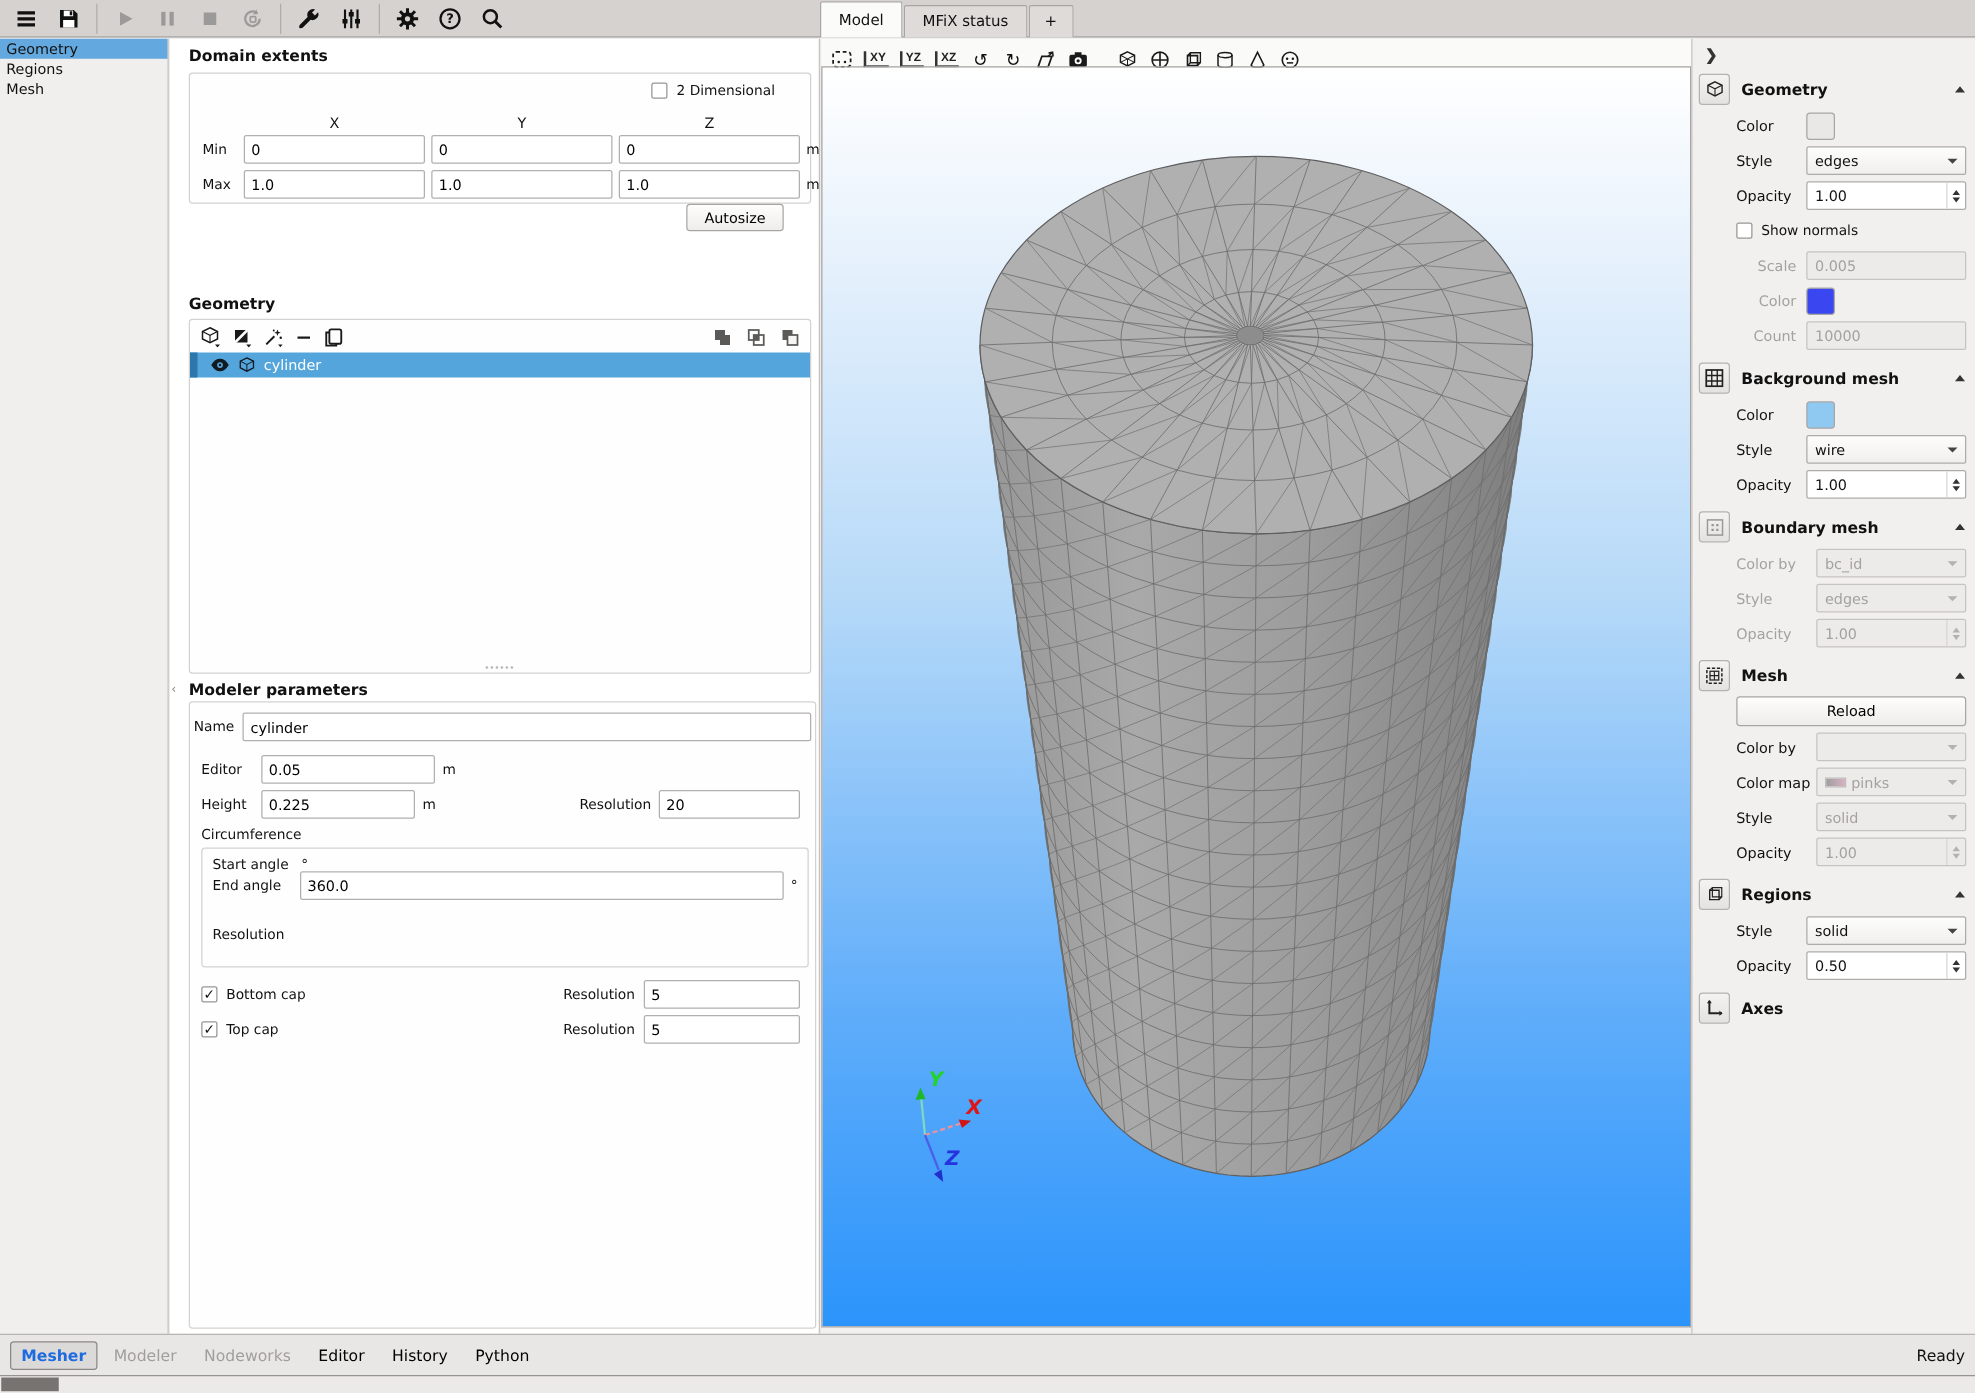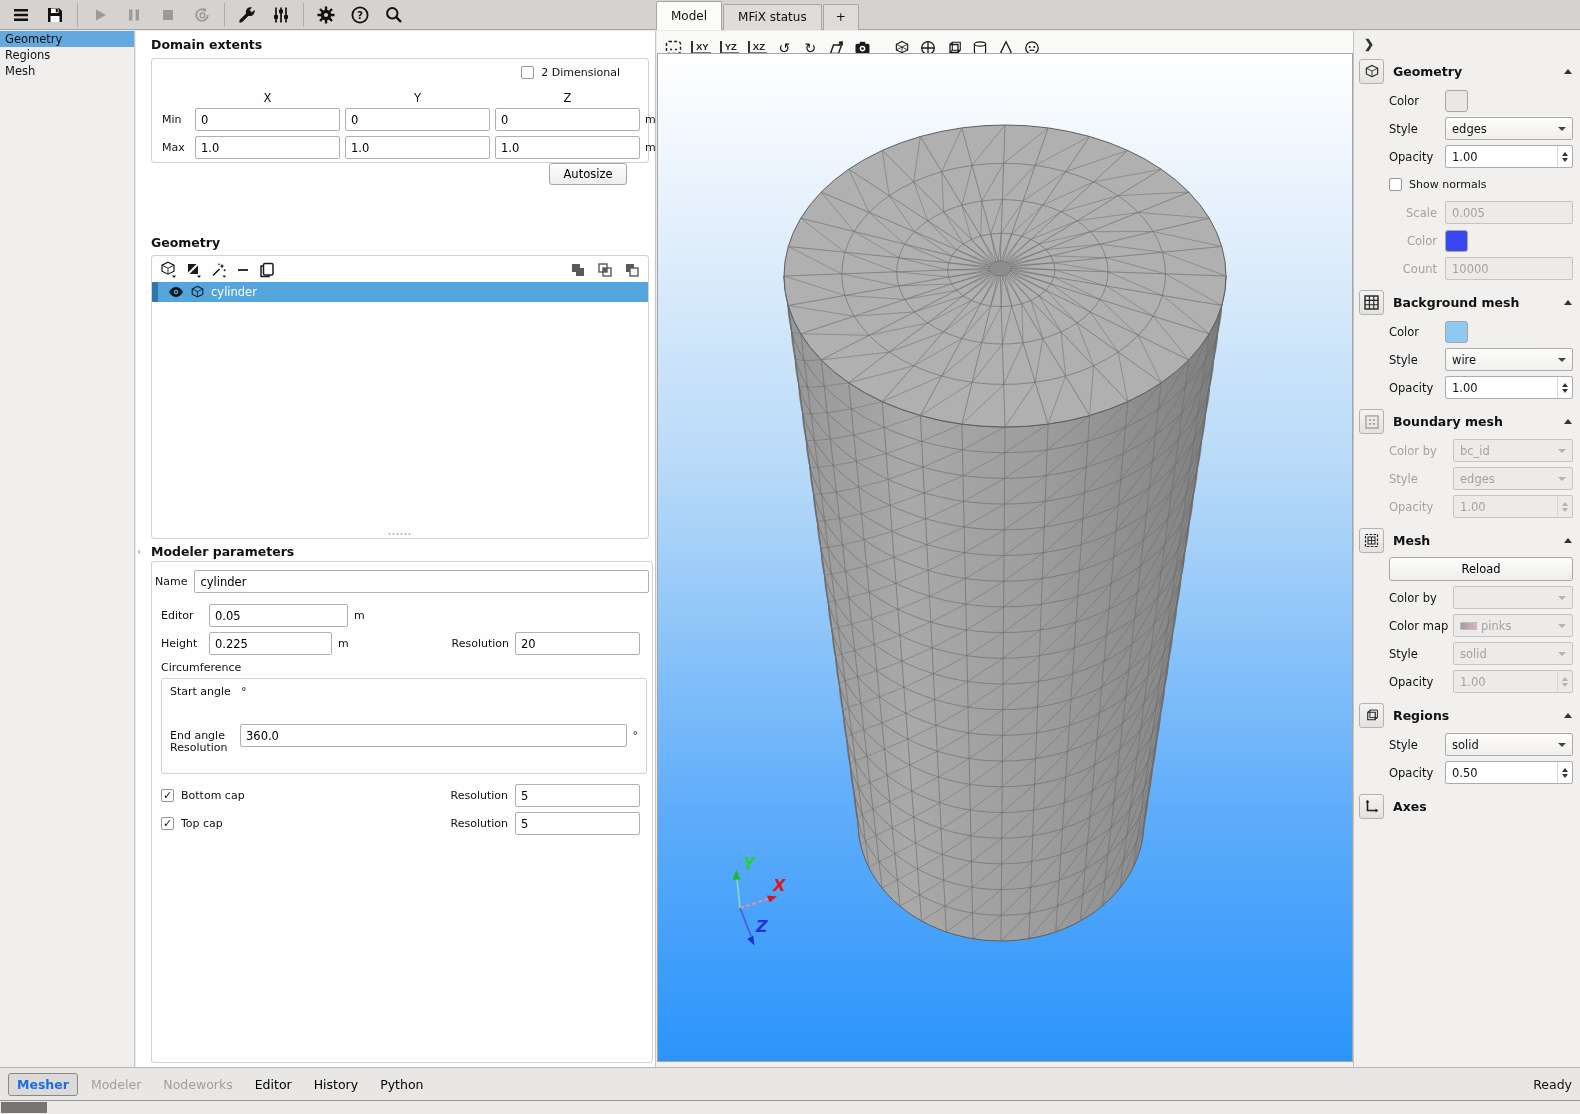--- a/index.html
+++ b/index.html
@@ -334,30 +334,30 @@
       <span style="width:45px;">Editor</span>
       <input class="input" style="width: 139px; margin-left: 3px;" value="0.05">
       <span class="unit">m</span>
     </div>
 
     <div class="row" style="left:9px; top:70px; right:12px;">
       <span style="width:45px;">Height</span>
       <input class="input" style="width: 123px; margin-left: 3px;" value="0.225">
       <span class="unit">m</span>
       <span style="margin-left:auto; margin-right:6px;">Resolution</span>
-      <input class="input" style="width: 125px;" value="20">
+      <input class="input" style="width: 113px;" value="20">
     </div>
 
     <div style="position:absolute; left:9px; top:99px;text-align:center;">Circumference</div>
     <div class="gbox" style="left:9px; top:116px; width:486px; height:96px;">
       <div class="row" style="left:8px; top:6px; right:8px;">
         <span style="width:65px;">Start angle</span>
         <span class="unit">°</span>
       </div>
-      <div class="row" style="left:8px; top:45px; right:8px;">
+      <div class="row" style="left:8px; top:18px; right:8px;">
         <span style="width:65px;">End angle</span>
         <input class="input" style="flex: 1 1 0%; margin-left: 5px;" value="360.0">
         <span class="unit">°</span>
       </div>
       <div class="row" style="left:8px; top:62px; right:20px;">
         <span style="width:65px;">Resolution</span>
       </div>
     </div>
 
     <div class="row" style="left:9px; top:222px; right:12px; gap:7px;">

